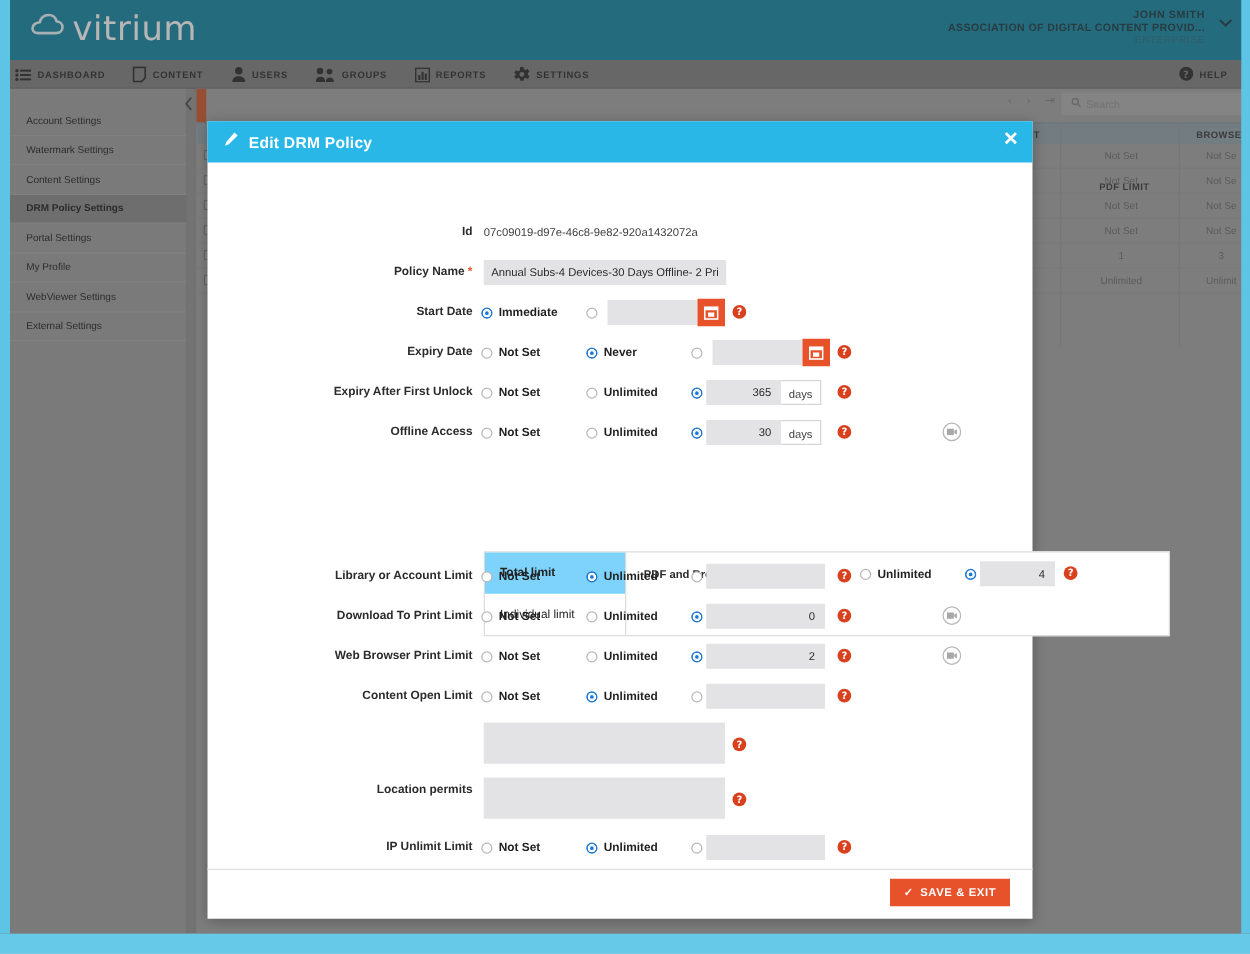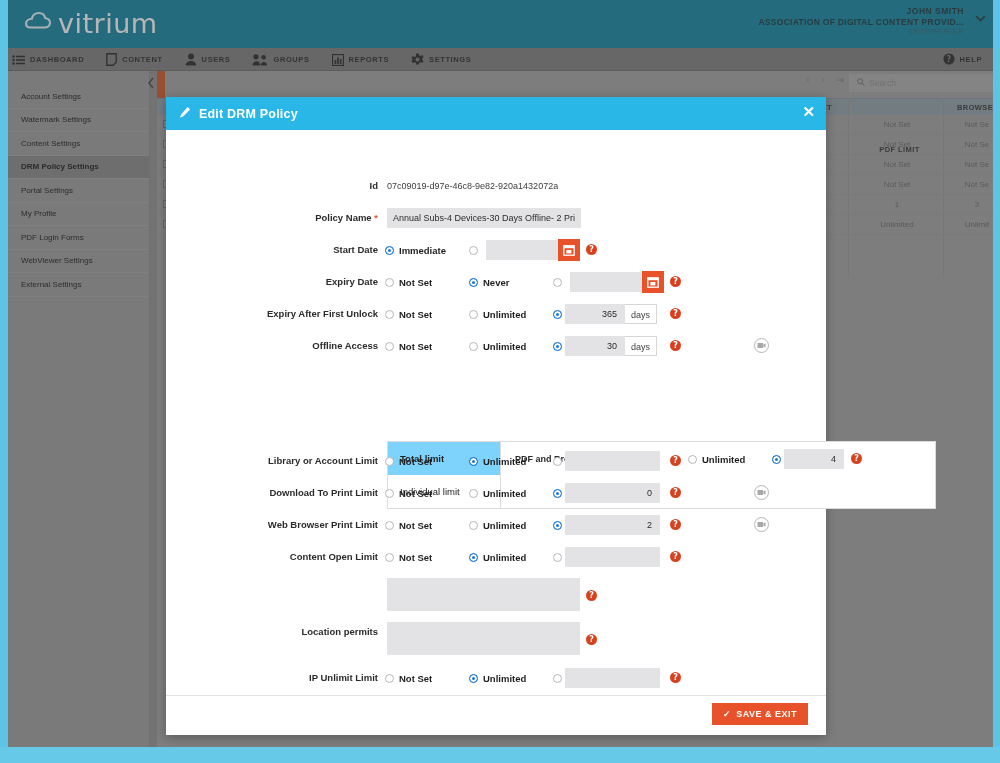--- a/index.html
+++ b/index.html
@@ -372,23 +372,20 @@
         <span>Content Settings</span>
         </div>
       <div class="side-item active">
         <span>DRM Policy Settings</span>
         </div>
       <div class="side-item">
         <span>Portal Settings</span>
         </div>
       <div class="side-item">
         <span>My Profile</span>
-        </div>
-      <div class="side-item">
-        <span>PDF Login Forms</span>
         </div>
       <div class="side-item">
         <span>WebViewer Settings</span>
         </div>
       <div class="side-item">
         <span>External Settings</span>
         </div>
     </div>
 
     <div class="collapse-handle">

